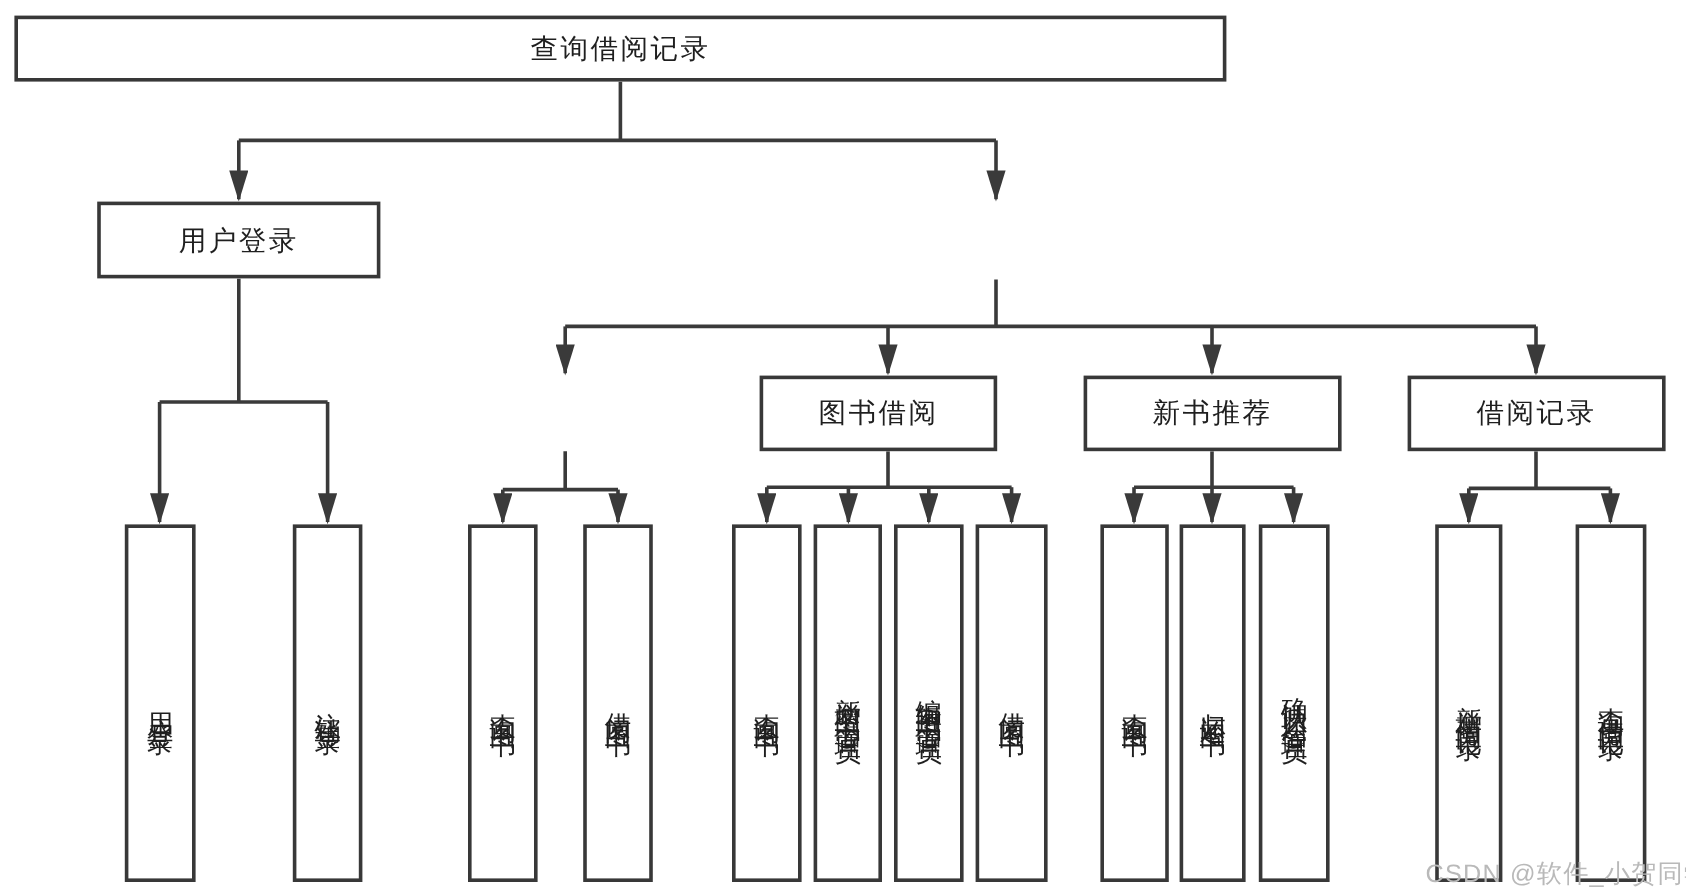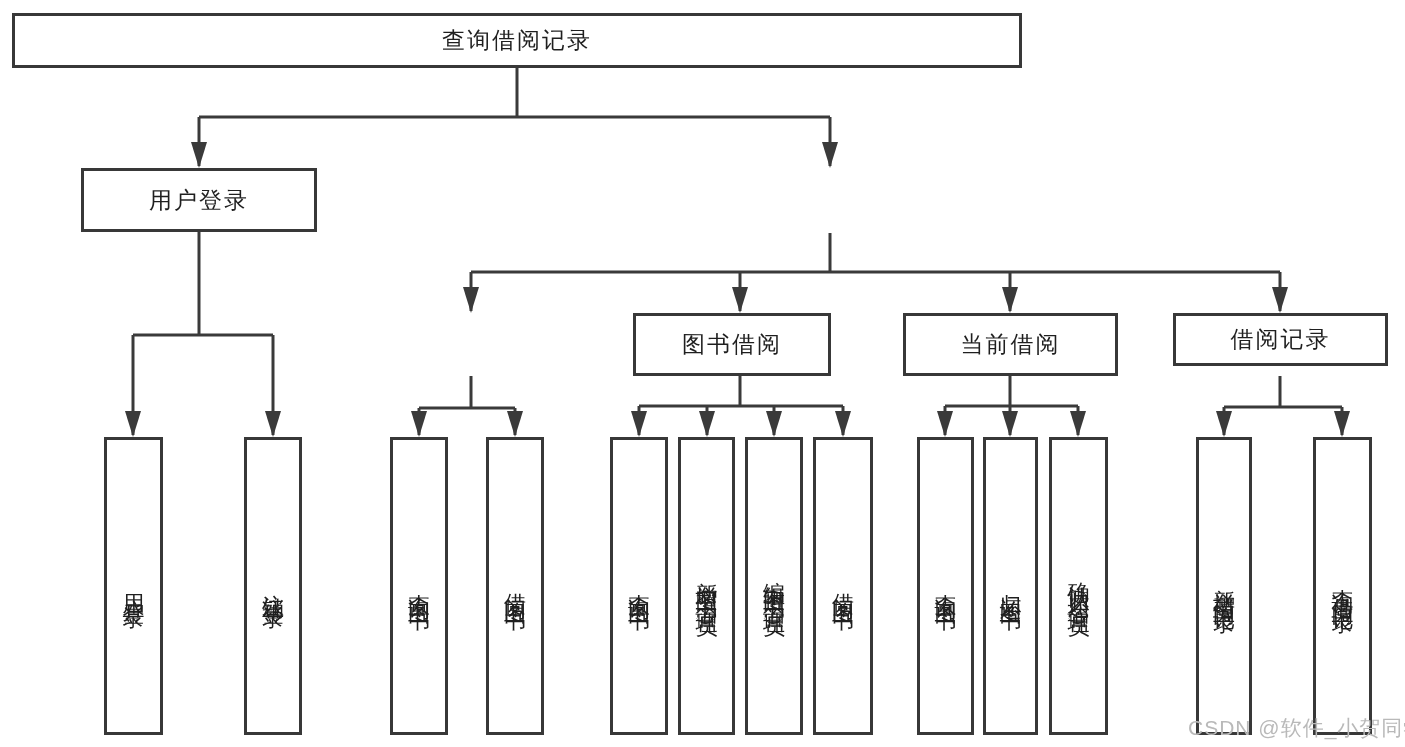--- a/index.html
+++ b/index.html
@@ -104,23 +104,23 @@
   </div>
 
   <div class="box" style="left:81px;top:168px;width:236px;height:64px">
     <span class="hlabel">用户登录</span>
   </div>
 
   <div class="box" style="left:633px;top:313px;width:198px;height:63px">
     <span class="hlabel">图书借阅</span>
   </div>
   <div class="box" style="left:903px;top:313px;width:215px;height:63px">
-    <span class="hlabel">当前借阅</span>
+    <span class="hlabel">新书推荐</span>
   </div>
-  <div class="box" style="left:1173px;top:313px;width:215px;height:53px">
+  <div class="box" style="left:1173px;top:313px;width:215px;height:63px">
     <span class="hlabel">借阅记录</span>
   </div>
 
   <div class="box" style="left:104px;top:437px;width:59px;height:298px">
     <span class="vlabel">用户登录</span>
   </div>
   <div class="box" style="left:244px;top:437px;width:58px;height:298px">
     <span class="vlabel">注销登录</span>
   </div>
 

